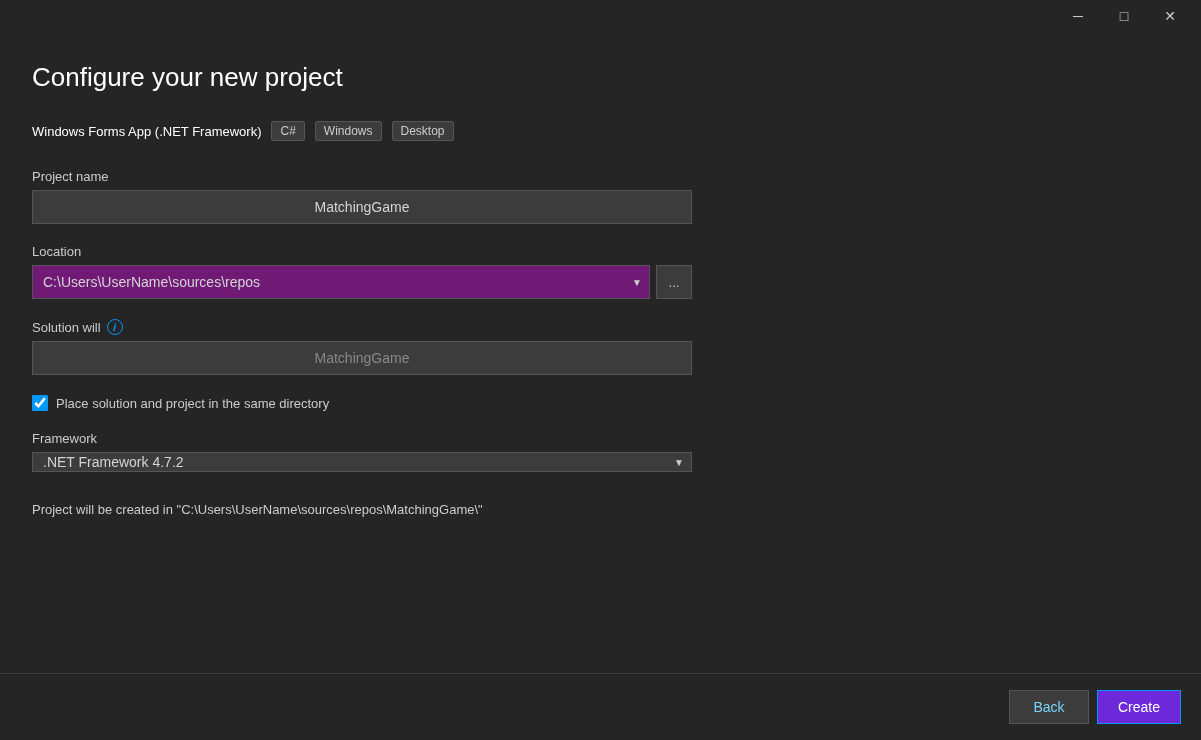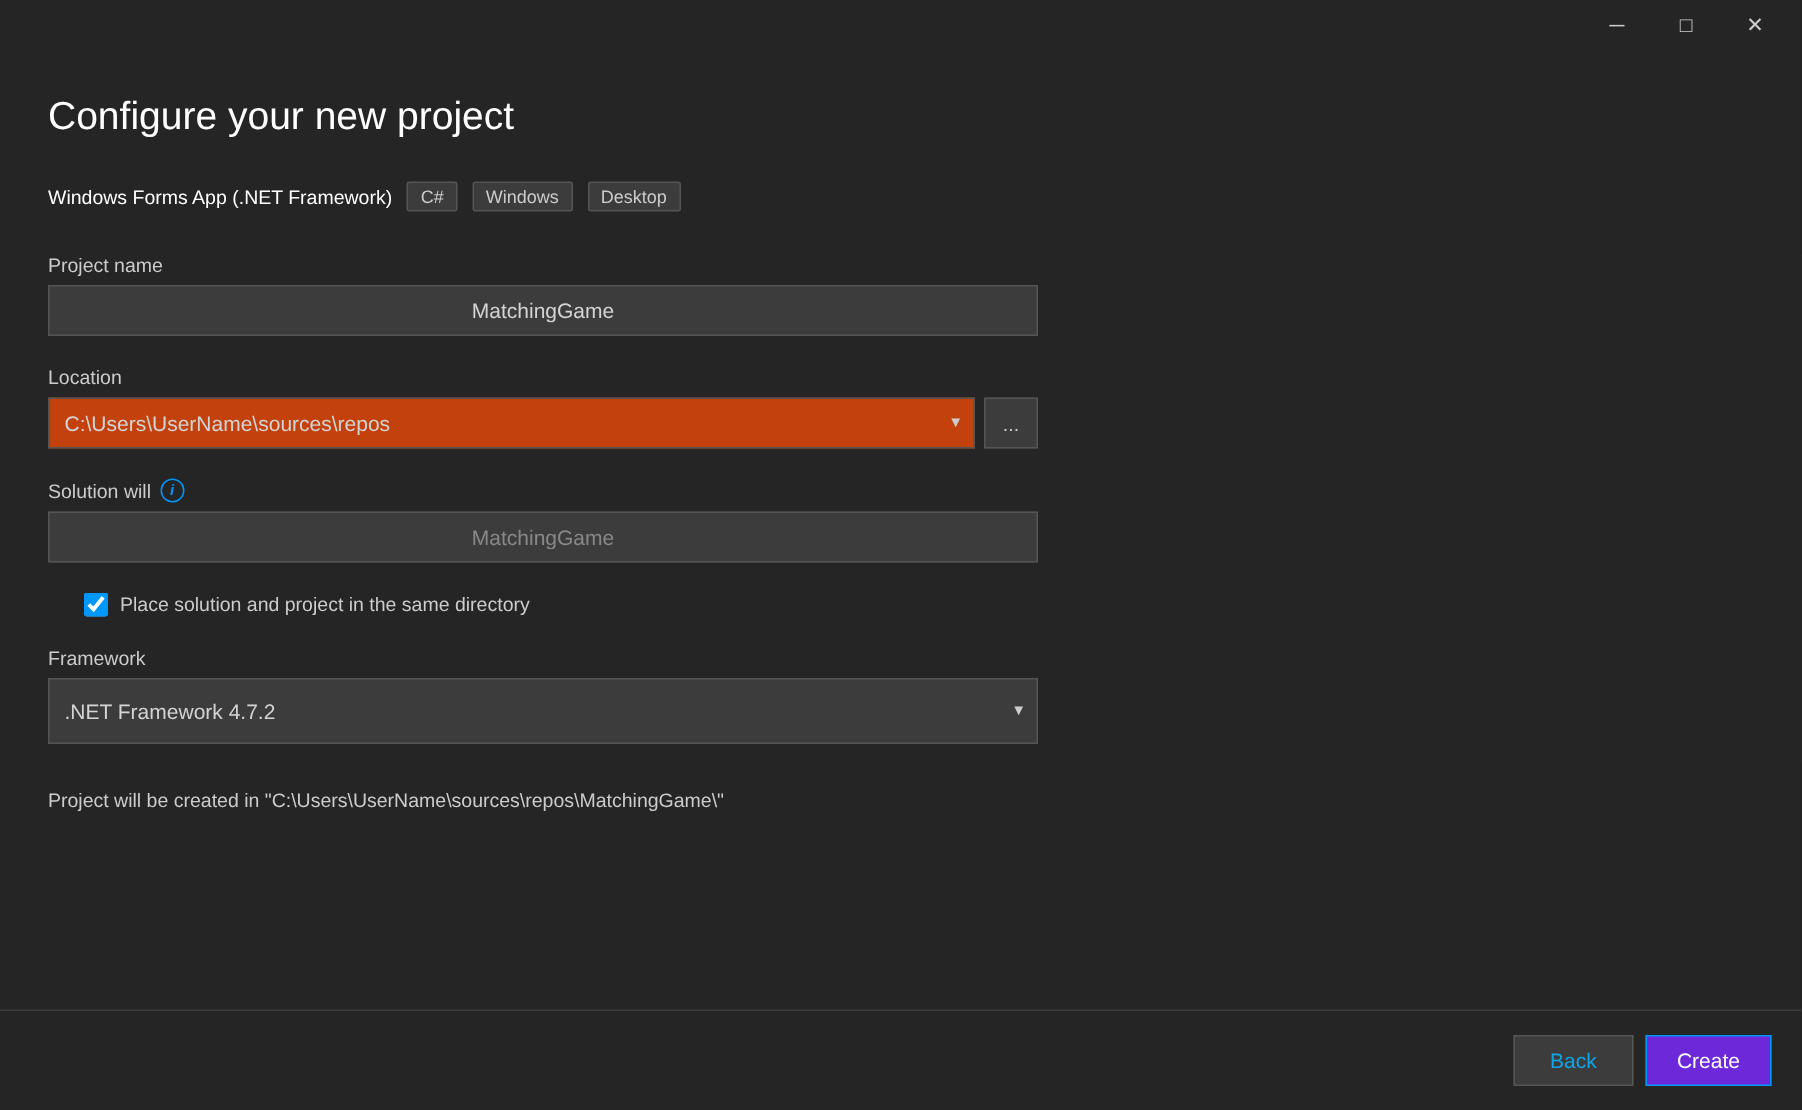--- a/index.html
+++ b/index.html
@@ -149,21 +149,21 @@
     }
 
     .location-select-wrapper {
       position: relative;
       display: inline-block;
     }
 
     .location-select {
       width: 618px;
       height: 34px;
-      background: #c2410c;
+      background: #701a75;
       border: 1px solid #555555;
       color: #d4d4d4;
       font-size: 14px;
       padding: 0 30px 0 10px;
       outline: none;
       appearance: none;
       -webkit-appearance: none;
       cursor: pointer;
     }
 
@@ -177,37 +177,37 @@
       font-size: 10px;
     }
 
     .framework-select-wrapper {
       position: relative;
       display: inline-block;
     }
 
     .framework-select {
       width: 660px;
-      height: 44px;
+      height: 20px;
       background: #3c3c3c;
       border: 1px solid #555555;
       color: #d4d4d4;
       font-size: 14px;
       padding: 0 30px 0 10px;
       outline: none;
       appearance: none;
       -webkit-appearance: none;
       cursor: pointer;
     }
 
     .checkbox-row {
       display: flex;
+      align-items: center;
       gap: 8px;
       margin-bottom: 20px;
-      margin-left: 24px;
     }
 
     .checkbox-input {
       width: 16px;
       height: 16px;
       cursor: pointer;
       accent-color: #0097fb;
     }
 
     .checkbox-label {
@@ -231,21 +231,21 @@
       border-top: 1px solid #3c3c3c;
     }
 
     .btn {
       height: 34px;
       padding: 0 20px;
       font-size: 14px;
       cursor: pointer;
       border: 1px solid #555555;
       background: #3c3c3c;
-      color: #0ea5e9;
+      color: #7dd3fc;
       min-width: 80px;
     }
 
     .btn-primary {
       background: #6d28d9;
       border: 1px solid #0097fb;
       color: #ffffff;
     }
   </style>
 </head>

